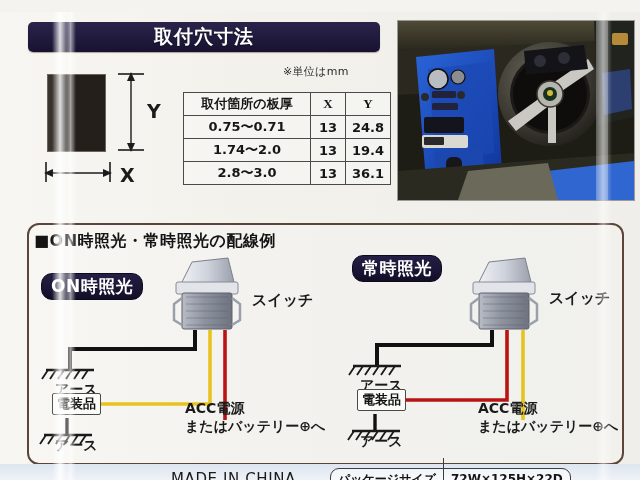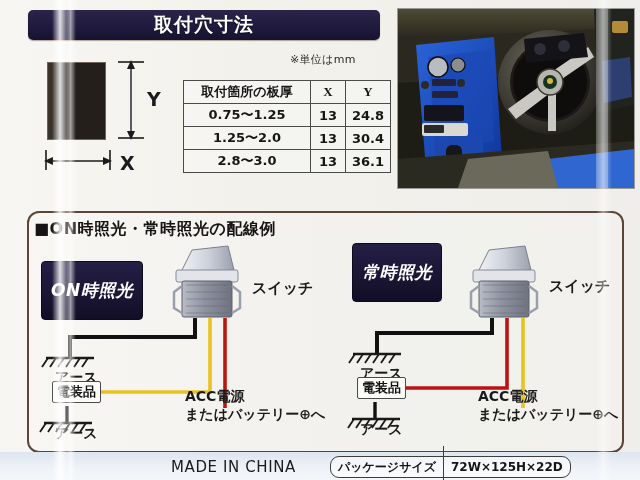--- a/index.html
+++ b/index.html
@@ -6,20 +6,21 @@
   body{
     width:640px;height:480px;overflow:hidden;
     background:#f4f3ef;
     font-family:"DejaVu Sans","Liberation Sans",sans-serif;
     position:relative;
   }
   .page{
     position:absolute;inset:0;
     background:
       linear-gradient(to right,#f7f6f2 0%,#f2f1ec 40%,#efeeea 100%);
+    margin-top: 12px;
   }
   
   .sheen{
     position:absolute;top:0;bottom:0;width:18px;
     background:linear-gradient(to right,rgba(255,255,255,0) 0%,rgba(255,255,255,.85) 45%,rgba(255,255,255,0) 100%);
     pointer-events:none;
   }
   .sheen.a{left:52px;}
   .sheen.b{left:66px;width:10px;opacity:.7;}
   .sheen.c{left:596px;width:16px;opacity:.55;}
@@ -43,21 +44,21 @@
     background:linear-gradient(to right,#3b342e 0%,#332c27 18%,#241f1b 22%,#241f1b 100%);
     border:1px solid #6d6257;
   }
   .dim-y{position:absolute;left:118px;top:58px;width:26px;height:84px;}
   .dim-x{position:absolute;left:40px;top:150px;width:76px;height:22px;}
   .y-label{position:absolute;left:147px;top:88px;font-size:19px;color:#1b1b1b;font-weight:600;}
   .x-label{position:absolute;left:120px;top:152px;font-size:19px;color:#1b1b1b;font-weight:600;}
 
   
   .unit-note{
-    position:absolute;left:290px;top:52px;
+    position:absolute;left:283px;top:52px;
     font-size:11px;color:#2a2a2a;letter-spacing:.3px;
   }
 
   
   .spec-table{
     position:absolute;left:183px;top:80px;
     border-collapse:collapse;
     background:rgba(255,255,255,.25);
   }
   .spec-table td,.spec-table th{
@@ -84,24 +85,23 @@
     border:2px solid #5b4438;border-radius:12px;
     background:rgba(255,255,255,.12);
   }
   .wire-heading{
     position:absolute;left:34px;top:219px;
     font-size:16px;font-weight:bold;color:#141414;letter-spacing:.5px;
   }
   .badge{
     position:absolute;height:25px;
     background:linear-gradient(to bottom,#241f45 0%,#1a1533 60%,#120e26 100%);
-    border:1px solid #0d0a1c;border-radius:4px;
+    border:1px solid #0d0a1c;border-radius:11px;
     display:flex;align-items:center;justify-content:center;
-    padding:16px 9px;
-    font-style:italic;
+    padding:0 9px;
   }
   .badge span{color:#fff;font-size:17px;font-weight:bold;letter-spacing:.5px;}
   .badge.left{left:41px;top:261px;}
   .badge.right{left:352px;top:243px;}
 
   .diagram{position:absolute;}
   .diagram svg{display:block;}
   .diagram.left{left:34px;top:240px;}
   .diagram.right{left:345px;top:228px;}
 
@@ -176,28 +176,28 @@
   <table class="spec-table">
     <thead>
       <tr>
         <th class="col-label">取付箇所の板厚</th>
         <th class="col-x">X</th>
         <th class="col-y">Y</th>
       </tr>
     </thead>
     <tbody>
       <tr>
-        <td>0.75〜1.25</td>
+        <td>0.75〜0.71</td>
         <td>13</td>
         <td>24.8</td>
       </tr>
       <tr>
-        <td>1.25〜2.0</td>
+        <td>1.74〜2.0</td>
         <td>13</td>
-        <td>30.4</td>
+        <td>19.4</td>
       </tr>
       <tr>
         <td>2.8〜3.0</td>
         <td>13</td>
         <td>36.1</td>
       </tr>
     </tbody>
   </table>
 
   <div class="photo">

